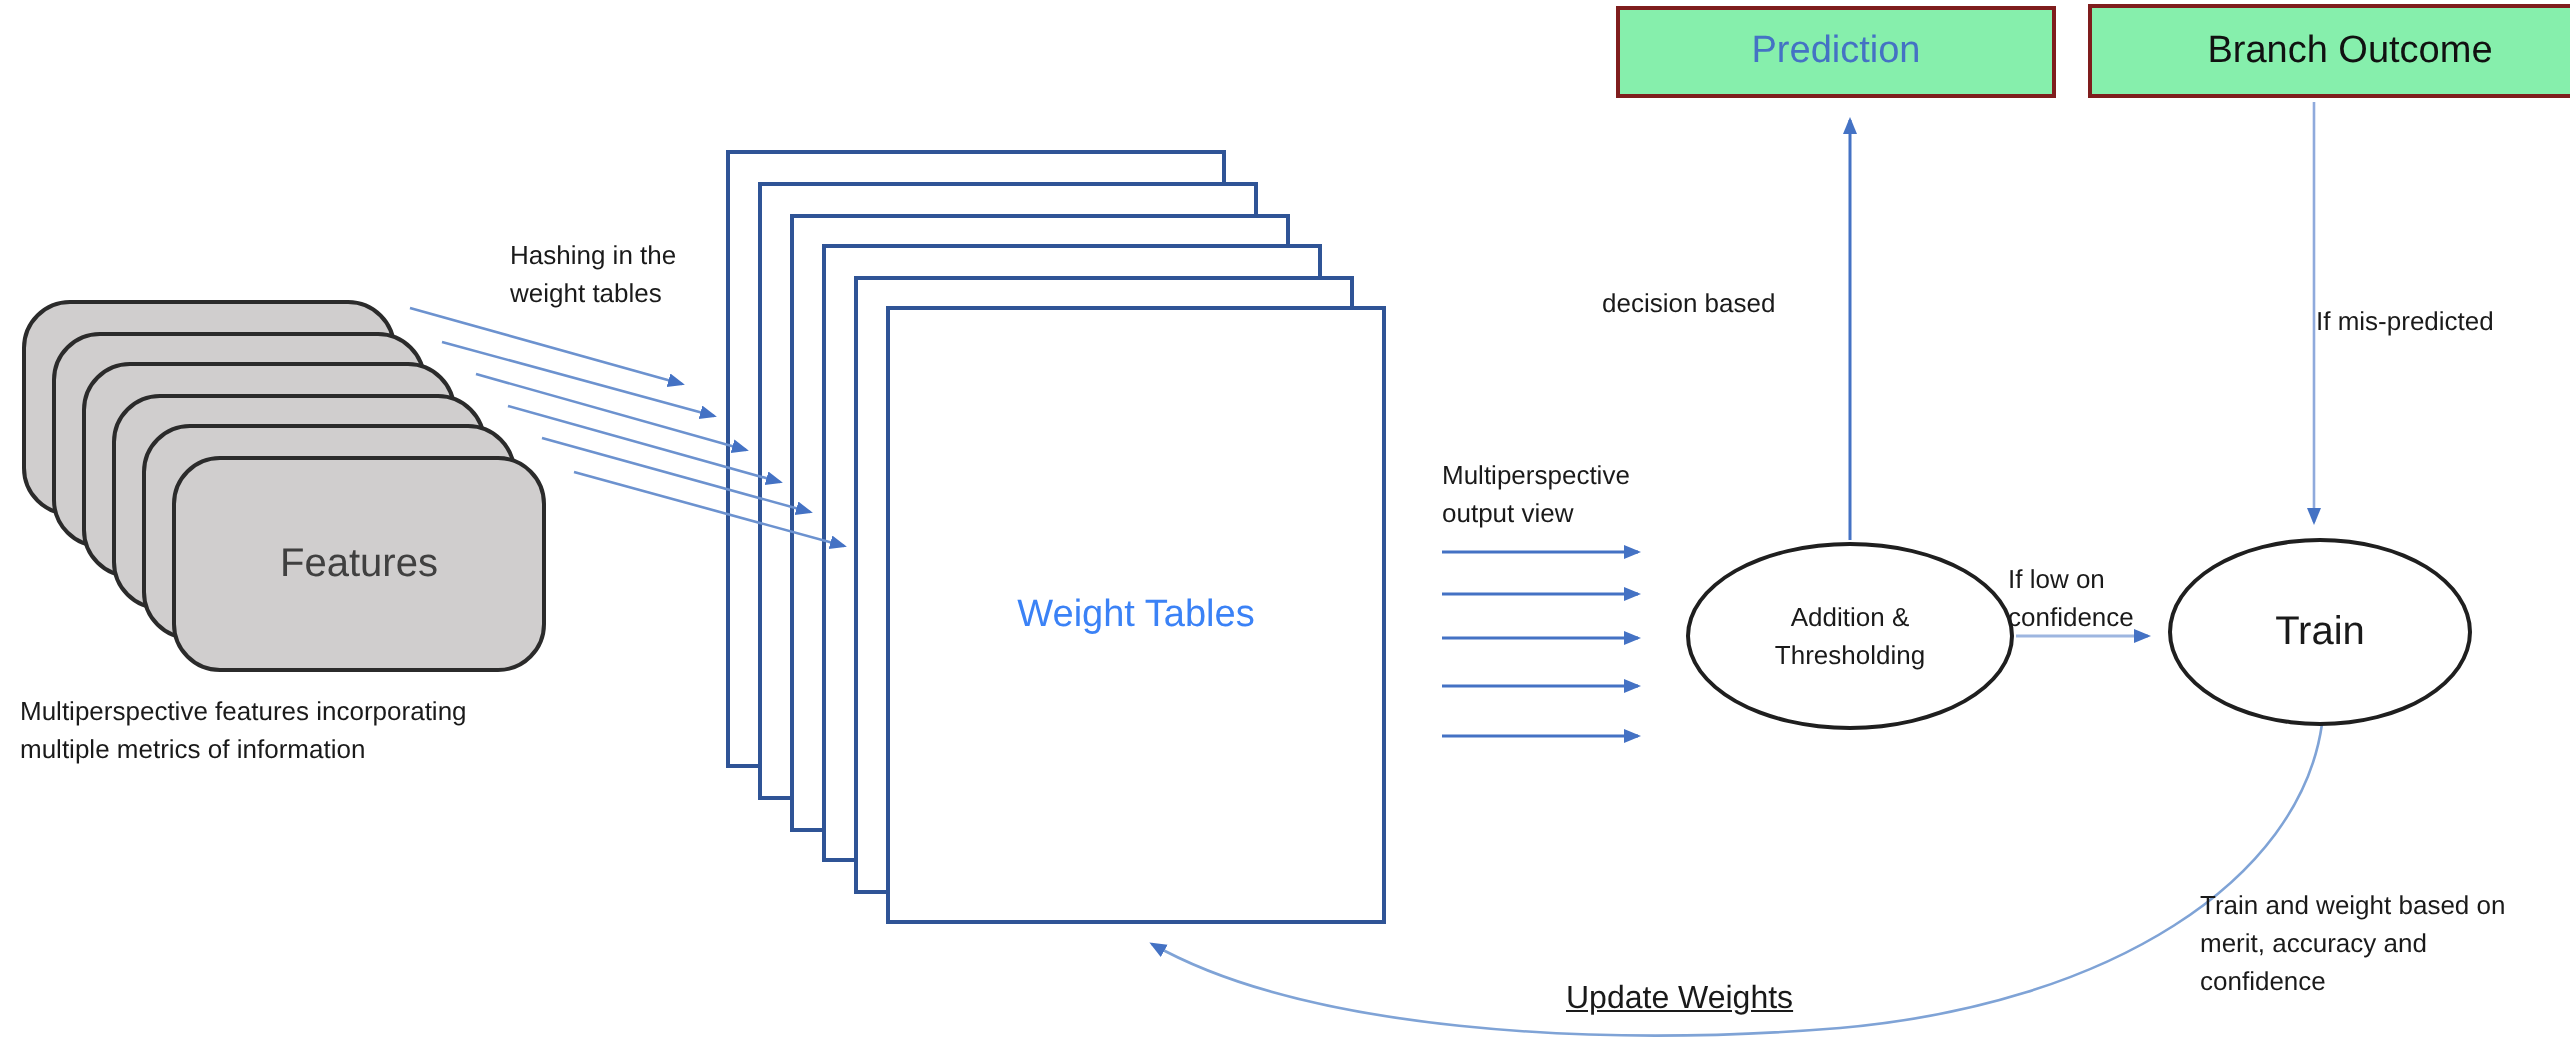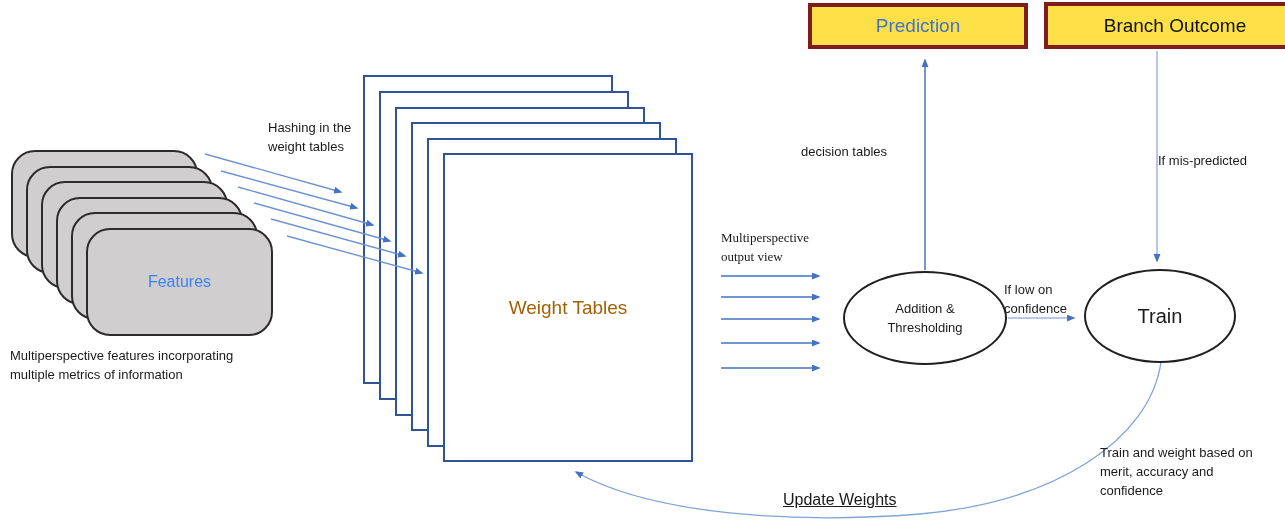--- a/index.html
+++ b/index.html
@@ -19,68 +19,68 @@
     width: 187px; height: 108px;
     background: #d0cece;
     border: 2px solid #2b2b2b;
     border-radius: 24px;
     box-sizing: border-box;
   }
   .feat-label {
     position: absolute;
     left: 86px; top: 228px; width: 187px; height: 108px;
     display: flex; align-items: center; justify-content: center;
-    color: #3b82f6; font-size: 16px; border-radius: 18px;
+    color: #404040; font-size: 20px; border-radius: 18px;
   }
 
   
   .wt-layer {
     position: absolute;
     width: 250px; height: 309px;
     background: #ffffff;
     border: 2px solid #2f5496;
     box-sizing: border-box;
   }
   .wt-label {
     position: absolute;
     left: 443px; top: 153px; width: 250px; height: 309px;
     display: flex; align-items: center; justify-content: center;
-    color: #a16207; font-size: 19px;
+    color: #3b82f6; font-size: 19px;
   }
 
   
   .box {
     position: absolute;
-    border: 4px solid #7f1d1d;
+    border: 2px solid #7f1d1d;
     box-sizing: border-box;
     display: flex; align-items: center; justify-content: center;
     font-size: 19px;
-    background: #fde047;
+    background: #86efac;
   }
   .box.prediction { left: 808px; top: 3px; width: 220px; height: 46px; color: #4472c4; }
   .box.branch    { left: 1044px; top: 2px; width: 262px; height: 47px; color: #111111; }
 
   
   .ellipse {
     position: absolute;
     border: 2px solid #1f1f1f;
     border-radius: 50%;
     box-sizing: border-box;
     display: flex; align-items: center; justify-content: center;
     text-align: center;
     background: transparent;
   }
   .ellipse.addition { left: 843px; top: 271px; width: 164px; height: 94px; font-size: 13px; line-height: 19px; }
   .ellipse.train    { left: 1084px; top: 269px; width: 152px; height: 94px; font-size: 20px; }
 
   
   .lbl { position: absolute; font-size: 13px; line-height: 19px; color: #1a1a1a; }
-  .lbl.hashing   { left: 255px; top: 118px; width: 110px; margin-left: 13px; }
+  .lbl.hashing   { left: 255px; top: 118px; width: 110px; }
   .lbl.caption   { left: 10px;  top: 346px; width: 262px; }
-  .lbl.outview   { left: 721px; top: 228px; width: 118px; font-family: Liberation Serif, serif; }
+  .lbl.outview   { left: 721px; top: 228px; width: 118px; }
   .lbl.decision  { left: 801px; top: 142px; }
   .lbl.mispred   { left: 1158px; top: 151px; }
   .lbl.lowconf   { left: 1004px; top: 280px; width: 82px; }
   .lbl.updatew   { left: 783px; top: 490px; font-size: 16px; text-decoration: underline; }
   .lbl.trainupd  { left: 1100px; top: 443px; width: 178px; }
 
   svg.overlay { position: absolute; left: 0; top: 0; pointer-events: none; }
 </style>
 </head>
 <body>
@@ -146,19 +146,19 @@
   <div class="ellipse addition">
     <span style="width:100px; display:inline-block;">Addition &amp; Thresholding</span>
   </div>
   <div class="ellipse train">
     <span>Train</span>
   </div>
 
   <div class="lbl hashing">Hashing in the weight tables</div>
   <div class="lbl caption">Multiperspective features incorporating multiple metrics of information</div>
   <div class="lbl outview">Multiperspective output view</div>
-  <div class="lbl decision">decision tables</div>
+  <div class="lbl decision">decision based</div>
   <div class="lbl mispred">If mis-predicted</div>
   <div class="lbl lowconf">If low on confidence</div>
   <div class="lbl updatew">Update Weights</div>
   <div class="lbl trainupd">Train and weight based on merit, accuracy and confidence</div>
 
 </div>
 
 </body></html>

